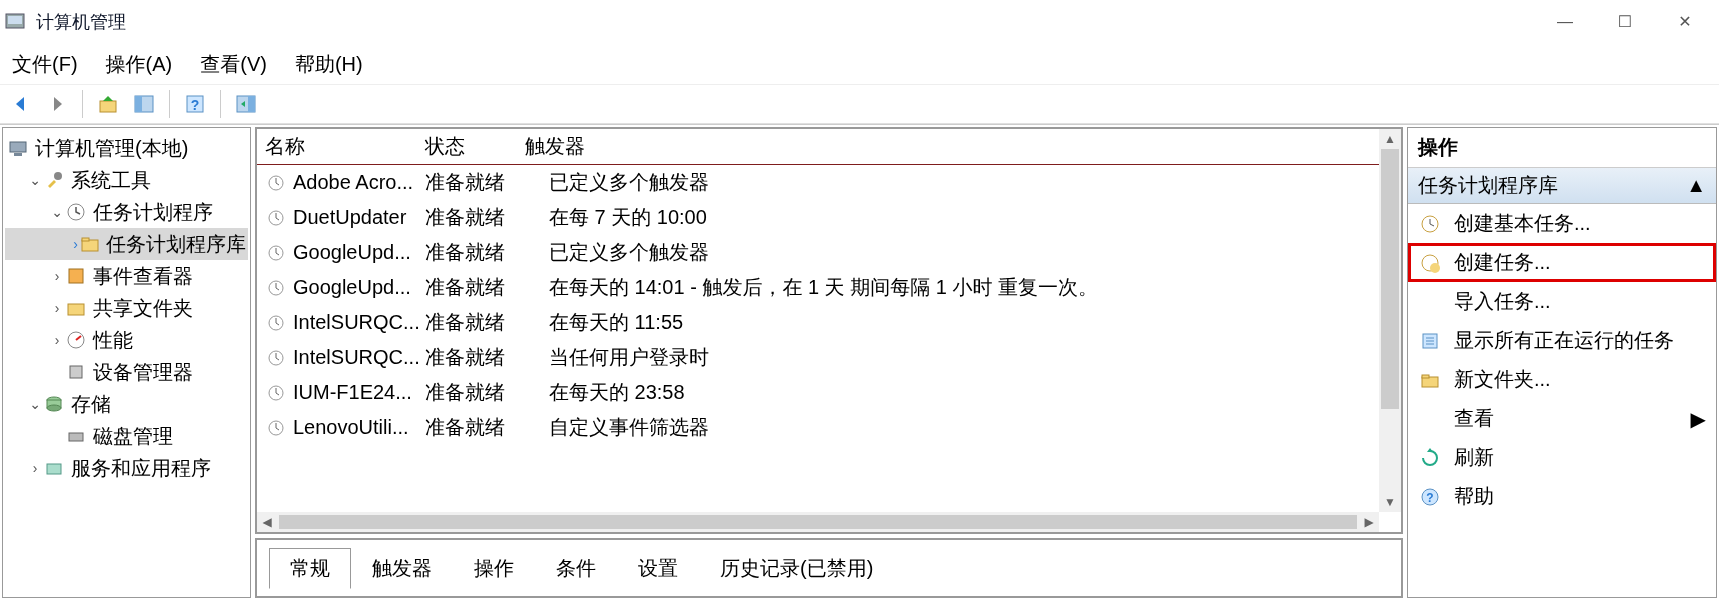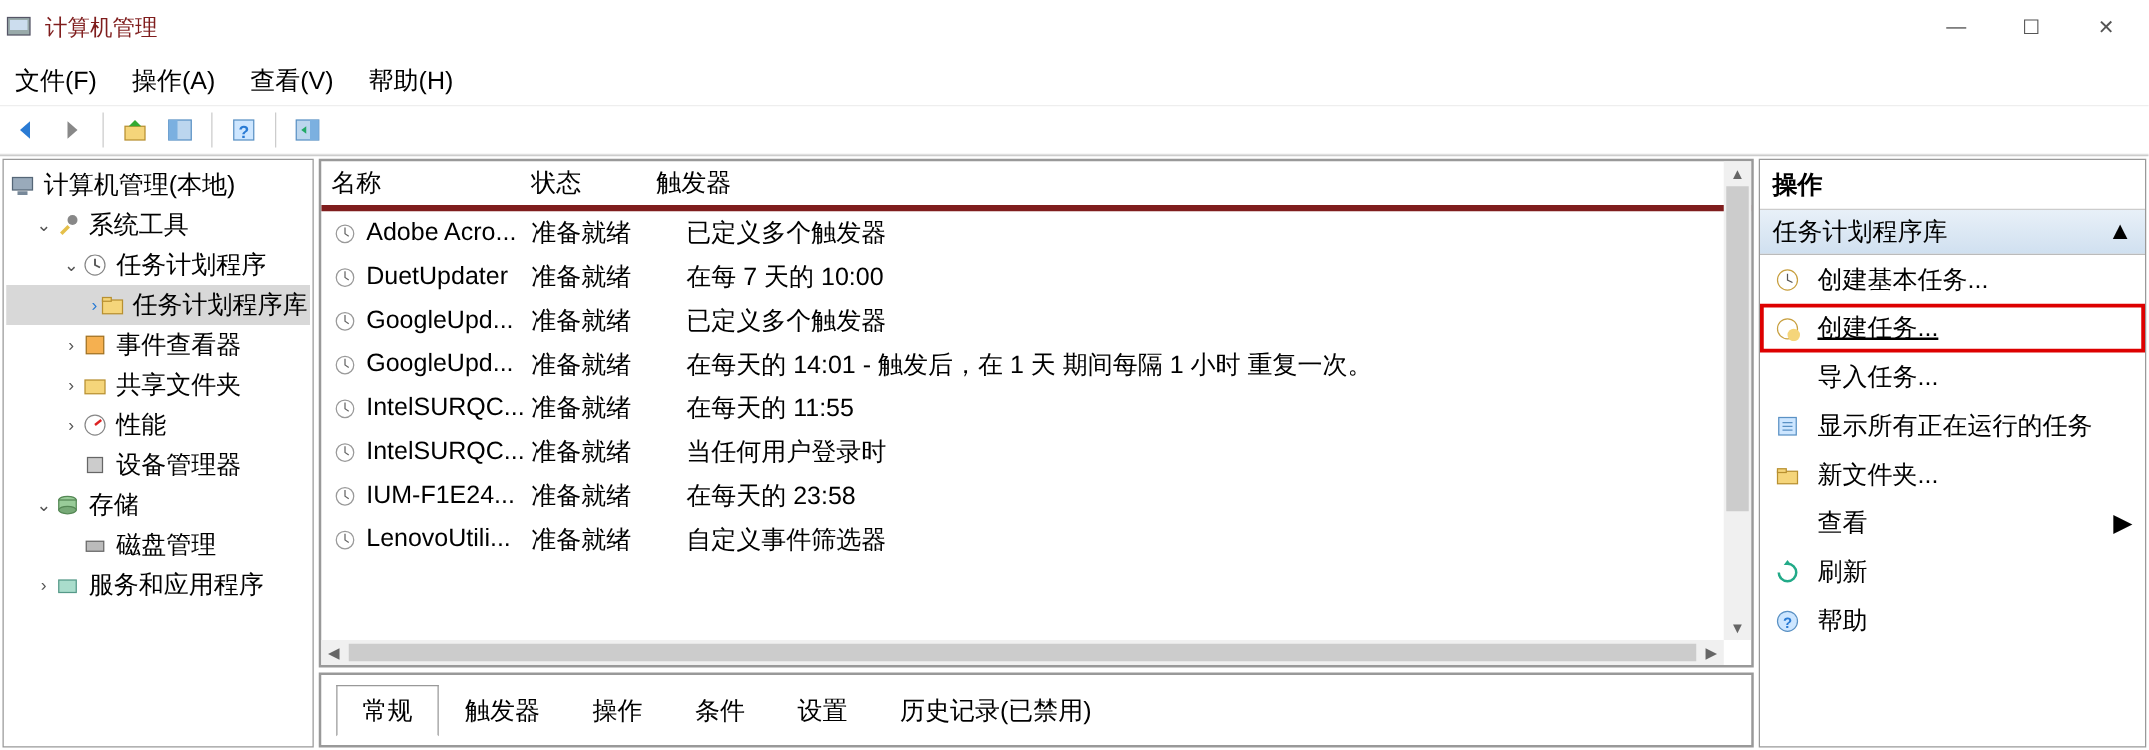--- a/index.html
+++ b/index.html
@@ -1,20 +1,20 @@
 <!DOCTYPE html>
 <html><head>
 <meta charset="utf-8">
 <style>
 * { box-sizing: border-box; margin: 0; padding: 0; font-family: "Microsoft YaHei", "Segoe UI", sans-serif; }
 body { background: #fff; width: 1719px; height: 600px; overflow: hidden; font-size: 18px; color: #000; }
 
 .titlebar { height: 44px; display: flex; align-items: center; padding: 0 4px; border-bottom: 1px solid #fff; }
 .titlebar .app-icon { width: 24px; height: 24px; margin-right: 8px; }
-.titlebar .title-text { flex: 1; font-size: 18px; color: #7f1d1d; }
+.titlebar .title-text { flex: 1; font-size: 18px; color: #0f172a; }
 .win-controls { display: flex; }
 .win-controls div { width: 60px; height: 40px; display: flex; align-items: center; justify-content: center; font-size: 16px; color: #555; }
 
 .menubar { height: 40px; display: flex; align-items: center; padding: 0 12px; font-size: 20px; }
 .menubar .menu-item { margin-right: 28px; text-align: center; }
 
 .toolbar { height: 40px; display: flex; align-items: center; padding: 0 6px; border-top: 1px solid #eee; border-bottom: 1px solid #e0e0e0; gap: 6px; }
 .toolbar .divider { width: 1px; height: 28px; background: #ccc; margin: 0 4px; }
 .toolbar .tb-btn { width: 30px; height: 30px; display: flex; align-items: center; justify-content: center; }
 
@@ -25,21 +25,21 @@
 .tree-node.selected { background: #d8d8d8; }
 .tree-node .expander { width: 16px; text-align: center; color: #555; font-size: 14px; }
 .tree-node .node-icon { width: 22px; height: 22px; margin-right: 6px; display: flex; align-items: center; justify-content: center; }
 .tree-indent1 { padding-left: 22px; }
 .tree-indent2 { padding-left: 44px; }
 .tree-indent3 { padding-left: 66px; }
 
 .main-pane { flex: 1; margin: 2px; display: flex; flex-direction: column; }
 .task-list-wrap { flex: 1; border: 2px solid #999; position: relative; overflow: hidden; }
 .task-list { overflow: hidden; }
-.task-header { display: flex; padding: 4px 8px; font-size: 20px; border-bottom: 5px solid #7f1d1d; }
+.task-header { display: flex; padding: 4px 8px; font-size: 20px; border-bottom: 1px solid #7f1d1d; }
 .task-header .col-name { width: 160px; }
 .task-header .col-status { width: 100px; }
 .task-header .col-trigger { flex: 1; }
 .task-row { display: flex; align-items: center; padding: 4px 8px; font-size: 20px; }
 .task-row .task-icon { width: 22px; height: 22px; margin-right: 6px; display: flex; align-items: center; justify-content: center; }
 .task-row .col-name { width: 160px; display: flex; align-items: center; overflow: hidden; }
 .task-row .col-status { width: 100px; }
 .task-row .col-trigger { flex: 1; white-space: nowrap; overflow: hidden; margin-left: 24px; }
 .task-vscroll { position: absolute; right: 0; top: 0; bottom: 20px; width: 22px; background: #f0f0f0; }
 .task-vscroll .thumb { position: absolute; left: 2px; right: 2px; top: 20px; height: 260px; background: #ccc; }
@@ -53,21 +53,21 @@
 .detail-pane { height: 60px; border: 2px solid #999; margin-top: 4px; }
 .detail-tabs { display: flex; padding: 8px 12px 0 12px; font-size: 20px; }
 .detail-tabs .tab-item { padding: 6px 20px; border: 1px solid transparent; }
 .detail-tabs .tab-item.active { border: 1px solid #999; border-bottom: 1px solid #fff; background: #fff; }
 
 .action-pane { width: 310px; border: 1px solid #999; margin: 2px; font-size: 20px; }
 .action-pane .pane-header { padding: 6px 10px; font-weight: bold; border-bottom: 1px solid #ccc; }
 .action-group-header { background: linear-gradient(#e8f0f8, #d0e0f0); padding: 4px 10px; display: flex; align-items: center; justify-content: space-between; border-bottom: 1px solid #bbb; }
 .action-list .action-item { display: flex; align-items: center; padding: 6px 10px; }
 .action-list .action-item .action-icon { width: 24px; height: 24px; margin-right: 12px; display: flex; align-items: center; justify-content: center; }
-.action-list .action-item.highlighted { outline: 3px solid #d00; outline-offset: -3px; text-decoration: underline; }
+.action-list .action-item.highlighted { outline: 3px solid #d00; outline-offset: -3px; }
 .action-list .action-item .submenu-arrow { margin-left: auto; color: #000; }
 
 svg { display: block; }
 </style>
 </head>
 <body>
 
 <div class="titlebar">
   <span class="app-icon">
     <svg width="22" height="22" viewBox="0 0 22 22">

